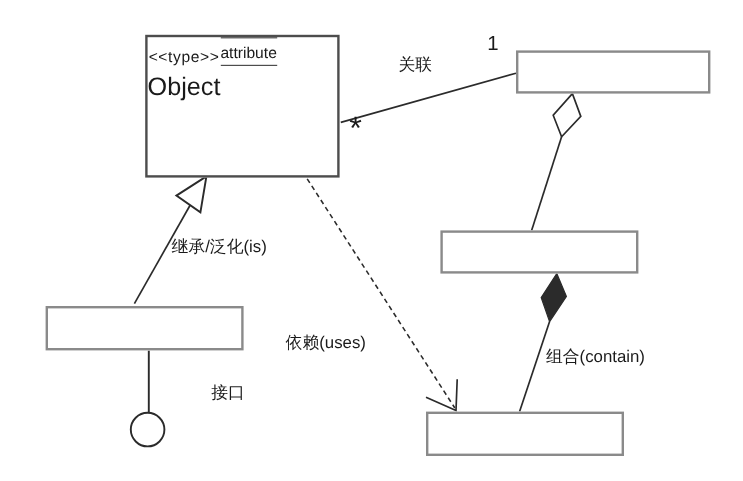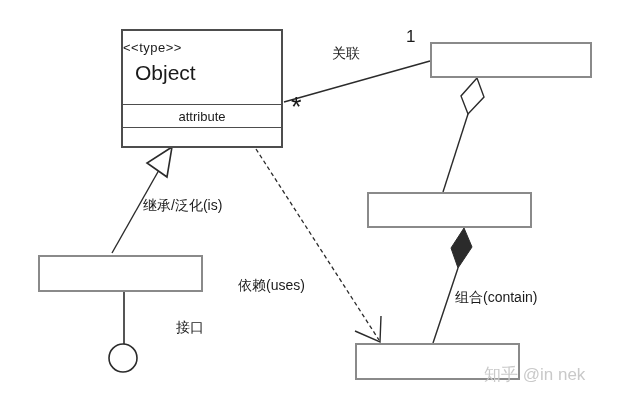--- a/index.html
+++ b/index.html
@@ -9,25 +9,25 @@
   html,body{margin:0;padding:0;background:#fff;}
   .canvas{
     position:relative; width:619px; height:401px; background:var(--bg);
     font-family:"Liberation Sans", sans-serif; color:var(--text); overflow:hidden;
   }
   .canvas svg{position:absolute;left:0;top:0;}
   .uml-box{position:absolute; background:#fff; border:2px solid var(--box-border); box-sizing:border-box;}
   .class-box{
     position:absolute; left:121px; top:29px; width:162px; height:119px;
     background:#fff; border:2px solid var(--class-border); box-sizing:border-box;
-    display:flex; flex-direction:column; 
+    display:flex; flex-direction:row; text-align:center;
   }
   .compartment-name{height:73px; box-sizing:border-box; padding-top:9px;}
   .stereotype{font-size:13px; letter-spacing:0.5px;}
-  .class-name{font-size:21px; margin-top:6px;padding-left:12px;}
+  .class-name{font-size:21px; margin-top:6px;}
   .compartment-attr{
     height:24px; box-sizing:border-box; border-top:1px solid var(--class-border);
     border-bottom:1px solid var(--class-border); font-size:13px;
     display:flex; align-items:center; justify-content:center;
   }
   .compartment-empty{flex:1;}
   .lbl{position:absolute; font-size:14px; white-space:nowrap; line-height:1.1;}
   .lbl-one{font-size:17px;}
   .lbl-star{font-size:27px;}
   .watermark{position:absolute; font-size:17px; color:var(--wm); white-space:nowrap;}
@@ -74,15 +74,14 @@
   <div class="uml-box" style="left:38px; top:255px; width:165px; height:37px;"></div>
 
   <div class="lbl" style="left:332px; top:46px;">关联</div>
   <div class="lbl lbl-one" style="left:406px; top:28px;">1</div>
   <div class="lbl lbl-star" style="left:291px; top:93px;">*</div>
   <div class="lbl" style="left:143px; top:198px;">继承/泛化(is)</div>
   <div class="lbl" style="left:238px; top:278px;">依赖(uses)</div>
   <div class="lbl" style="left:455px; top:290px;">组合(contain)</div>
   <div class="lbl" style="left:144px; top:320px;margin-left:32px;">接口</div>
 
-  <div class="watermark" style="left:484px; top:363px;">知乎 @in nek</div>
 
 </div>
 
 </body></html>

